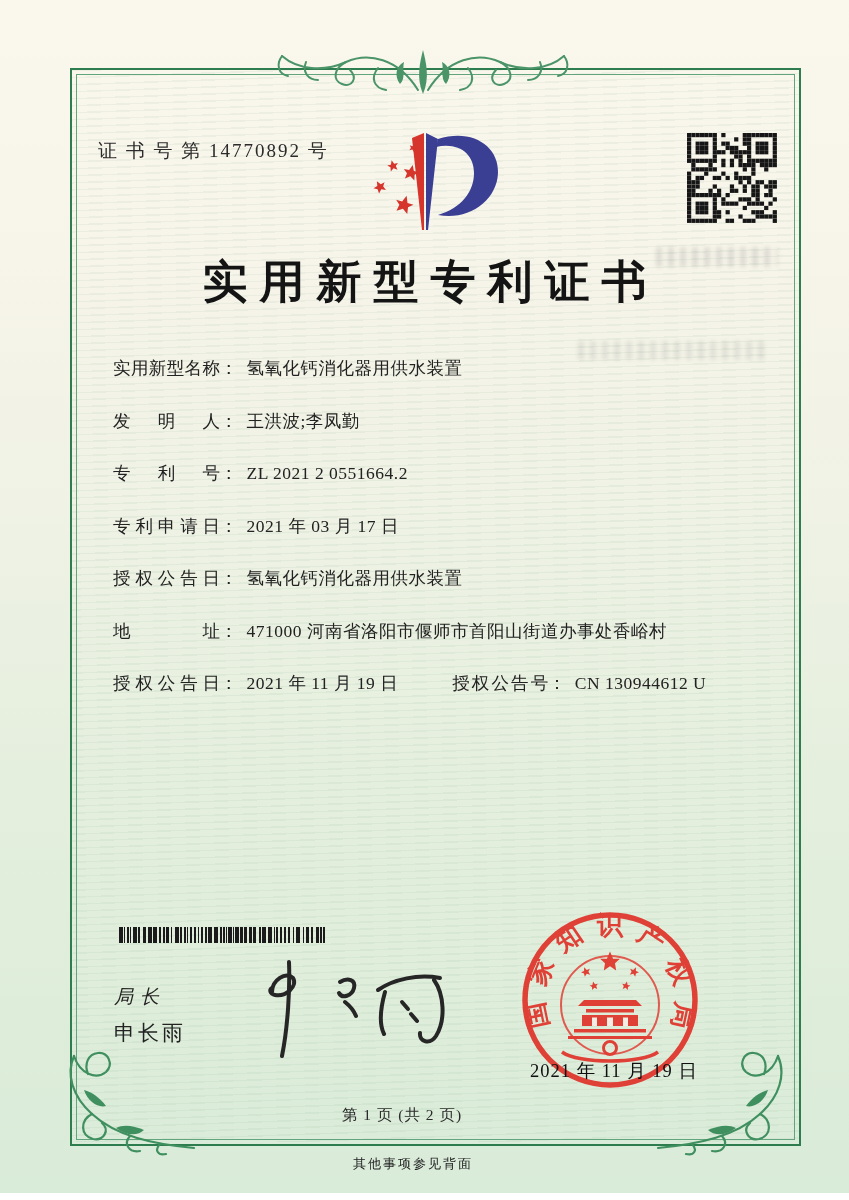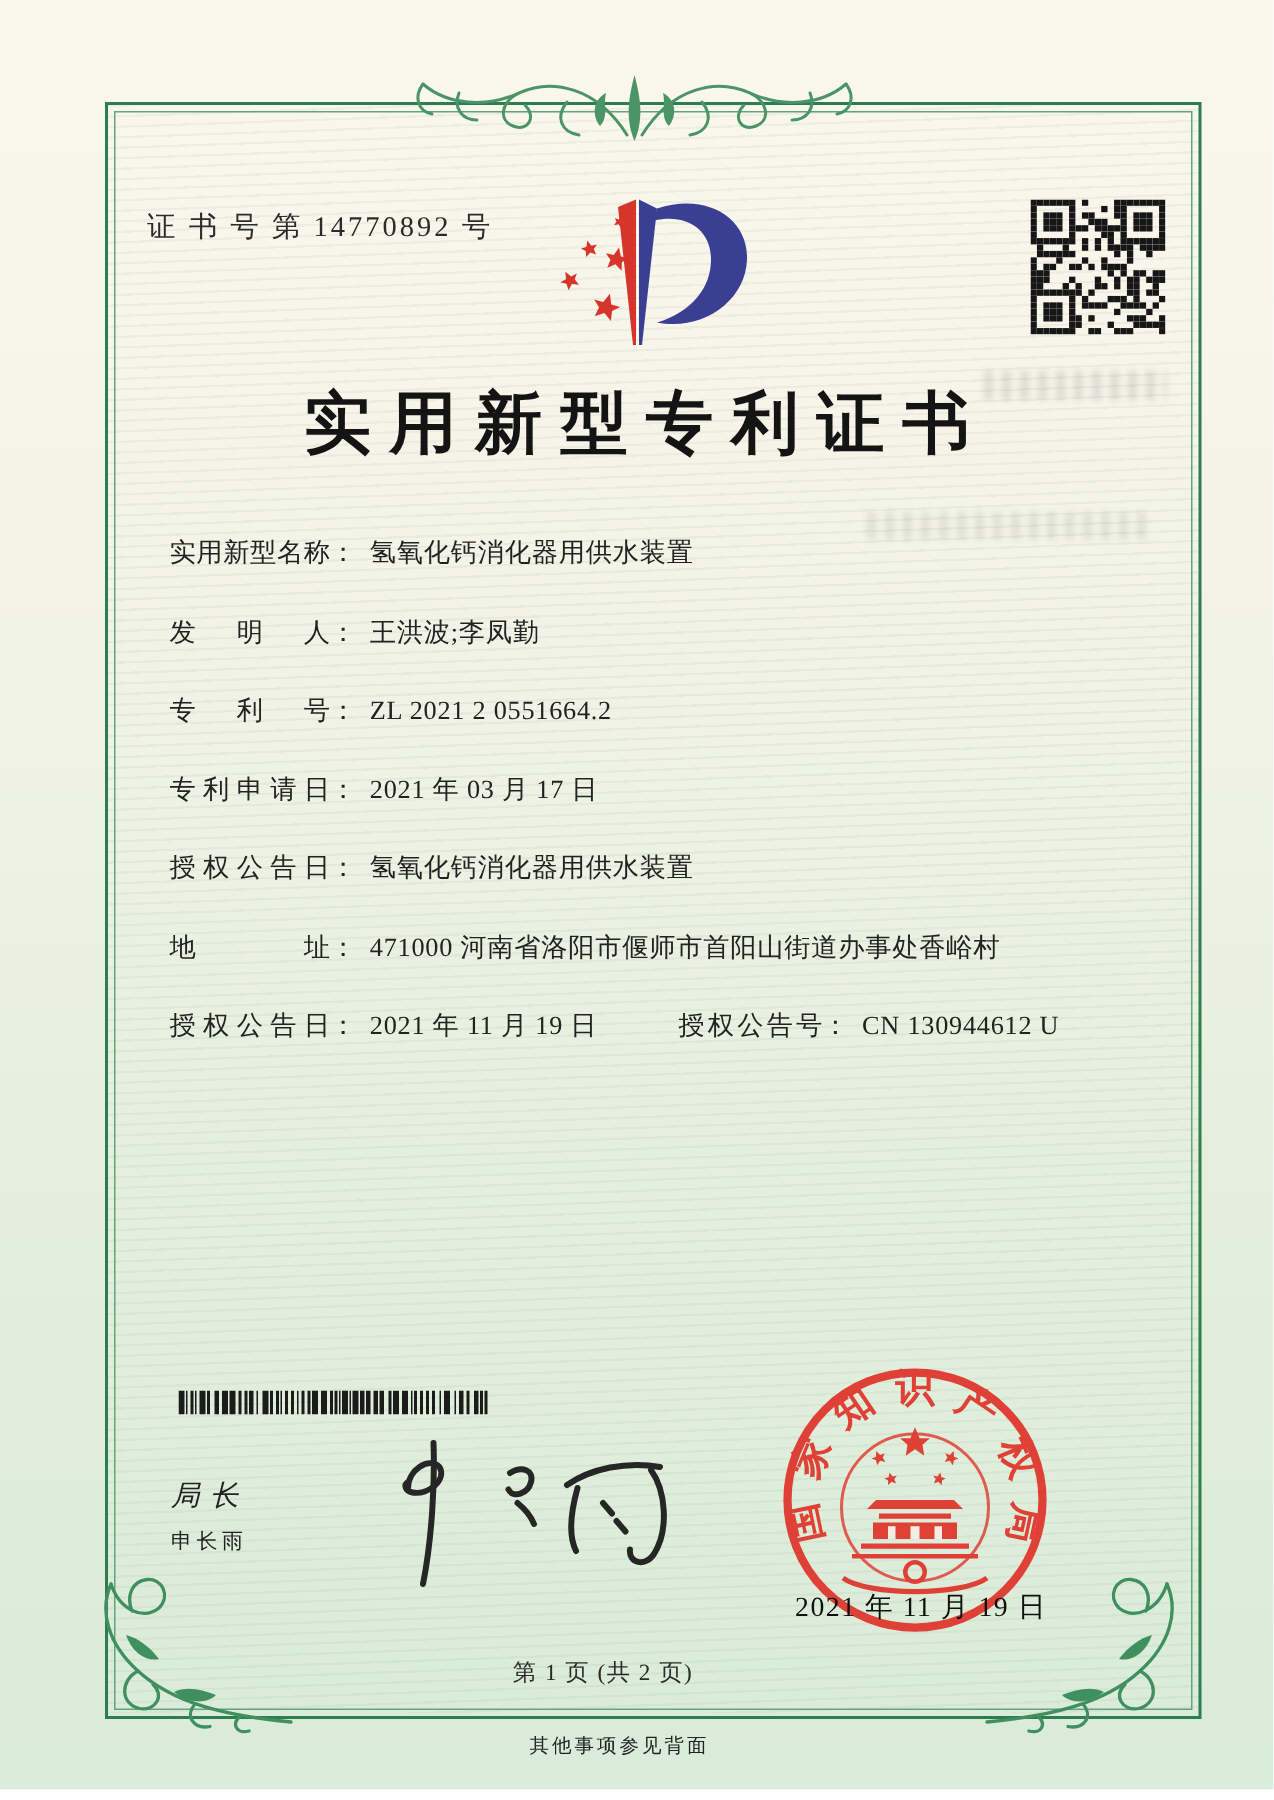--- a/index.html
+++ b/index.html
@@ -30,21 +30,21 @@
   .colon{margin-right:9px;}
   .fvalue{letter-spacing:0.5px;}
   .pair2{margin-left:54px;}
   .flabel2{display:inline-block;width:96px;text-align:justify;text-align-last:justify;}
   .paras{position:absolute;left:112px;top:712px;width:656px;font-size:17.5px;line-height:29.5px;
     text-align:justify;color:#222;}
   .paras p{margin:0;text-indent:2em;}
   .barcode{position:absolute;left:119px;top:927px;width:212px;height:16px;}
   .signer-role{position:absolute;left:114px;top:984px;font-size:19px;letter-spacing:7px;
     font-family:"Liberation Sans","DejaVu Sans",sans-serif;color:#222;font-style:italic;}
-  .signer-name{position:absolute;left:114px;top:1019px;font-size:14px;letter-spacing:3px;
+  .signer-name{position:absolute;left:114px;top:1019px;font-size:21px;letter-spacing:3px;
     font-family:Liberation Serif, serif;color:#222;}
   .signature{position:absolute;left:242px;top:950px;width:225px;height:118px;}
   .seal{position:absolute;left:516px;top:906px;width:188px;height:188px;opacity:0.93;}
   .seal-date{position:absolute;left:530px;top:1058px;font-size:18.5px;letter-spacing:1px;color:#101010;}
   .page-indicator{position:absolute;left:277px;top:1105px;width:250px;text-align:center;
     font-size:15.5px;letter-spacing:1px;color:#2a2a2a;}
   .back-note{position:absolute;left:288px;top:1155px;width:250px;text-align:center;
     font-size:13px;letter-spacing:2px;color:#222;}
   .ghost{position:absolute;filter:blur(2px);opacity:0.13;border-radius:2px;
     background:repeating-linear-gradient(90deg,#3c3c46 0 6px,transparent 6px 12px);pointer-events:none;}

